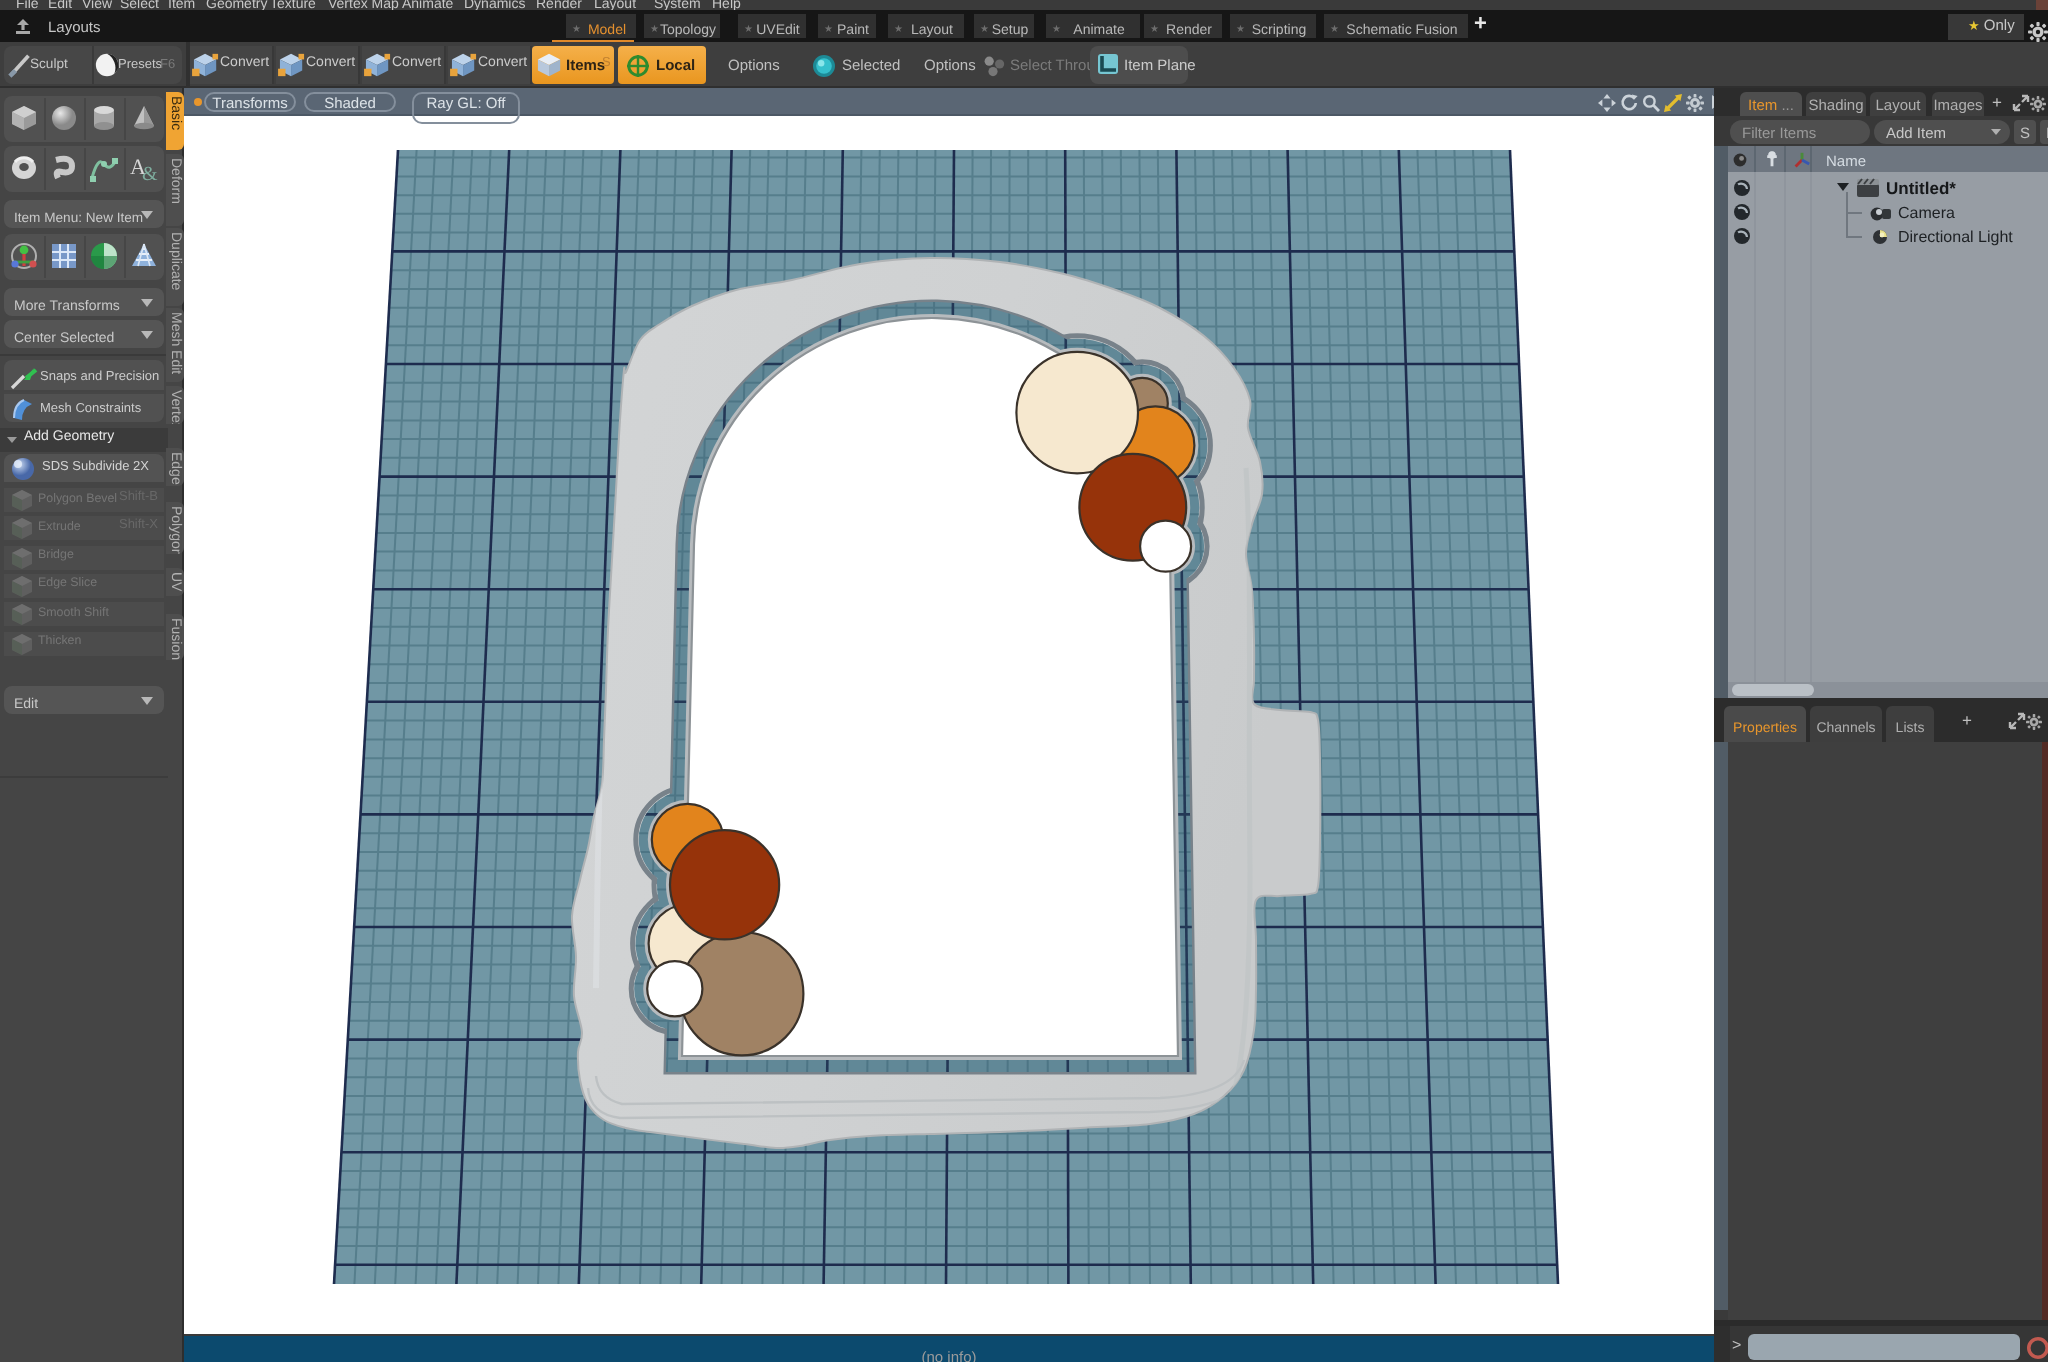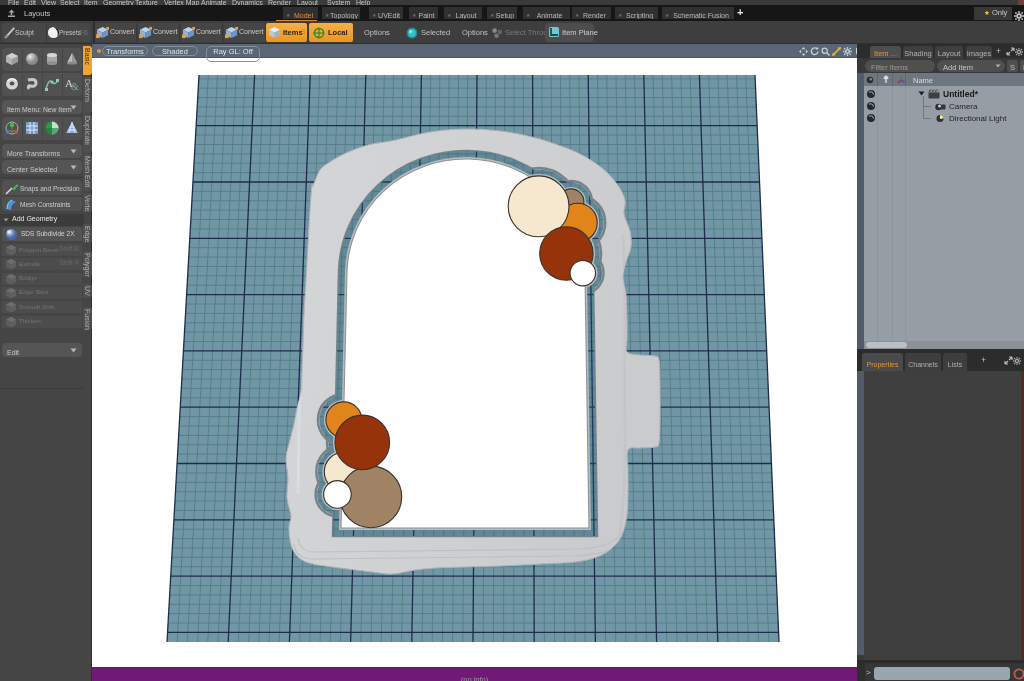--- a/index.html
+++ b/index.html
@@ -595,21 +595,21 @@
           <rect x="7.2" y="1" width="1.8" height="1.8" rx="0.4" transform="rotate(45 8.1 1.9)"></rect>
           <rect x="1" y="7.2" width="1.8" height="1.8" rx="0.4" transform="rotate(45 1.9 8.1)"></rect>
           <rect x="7.2" y="7.2" width="1.8" height="1.8" rx="0.4" transform="rotate(45 8.1 8.1)"></rect>
         </g>
         <circle cx="5" cy="5" r="1.1" fill="#5a6674"></circle>
       </svg>
       <svg class="abs" style="left:763px;top:3px" width="7" height="8" viewBox="0 0 7 8">
         <polygon points="1,0.5 6,4 1,7.5" fill="#ccd3d9"></polygon>
       </svg>
     </div>
-    <div class="abs" style="left:92px;top:667px;width:765px;height:14px;background:#701a75;border-top:1px solid #3a3a3a;text-align:center"><span style="font-size:7.5px;color:#9b9b9b;line-height:14px">(no info)</span></div>
+    <div class="abs" style="left:92px;top:667px;width:765px;height:14px;background:#0c4a6e;border-top:1px solid #3a3a3a;text-align:center"><span style="font-size:7.5px;color:#9b9b9b;line-height:14px">(no info)</span></div>
 <div class="abs" style="left:857px;top:44px;width:167px;height:637px;background:#3a3a3a;overflow:hidden">
       <div class="abs" style="left:0;top:0;width:167px;height:14px;background:#2c2c2c"></div>
       <div class="abs" style="left:13px;top:2px;width:31px;height:12px;background:#4e4e4e;border-radius:3px 3px 0 0;text-align:center;overflow:hidden;white-space:nowrap;line-height:10px"><span style="font-size:7.5px;color:#e8962c">Item</span><span style="font-size:7.5px;color:#999"> ...</span></div>
       <div class="abs" style="left:46px;top:2px;width:30px;height:12px;background:#3f3f3f;border-radius:3px 3px 0 0;text-align:center;overflow:hidden;white-space:nowrap;line-height:10px"><span style="font-size:7.5px;color:#b0b0b0">Shading</span></div>
       <div class="abs" style="left:78px;top:2px;width:28px;height:12px;background:#3f3f3f;border-radius:3px 3px 0 0;text-align:center;overflow:hidden;white-space:nowrap;line-height:10px"><span style="font-size:7.5px;color:#b0b0b0">Layout</span></div>
       <div class="abs" style="left:109px;top:2px;width:26px;height:12px;background:#3f3f3f;border-radius:3px 3px 0 0;text-align:center;overflow:hidden;white-space:nowrap;line-height:10px"><span style="font-size:7.5px;color:#b0b0b0">Images</span></div>
       <span class="abs" style="left:139px;top:2px;font-size:8.5px;color:#c0c0c0">+</span>
       <svg class="abs" style="left:149px;top:3px" width="9" height="9">
         <path d="M1 8 L4 5 M5 4 L8 1 M8 1 h-3 M8 1 v3 M1 8 h3 M1 8 v-3" stroke="#b8b8b8" stroke-width="1.2"></path>
       </svg>

